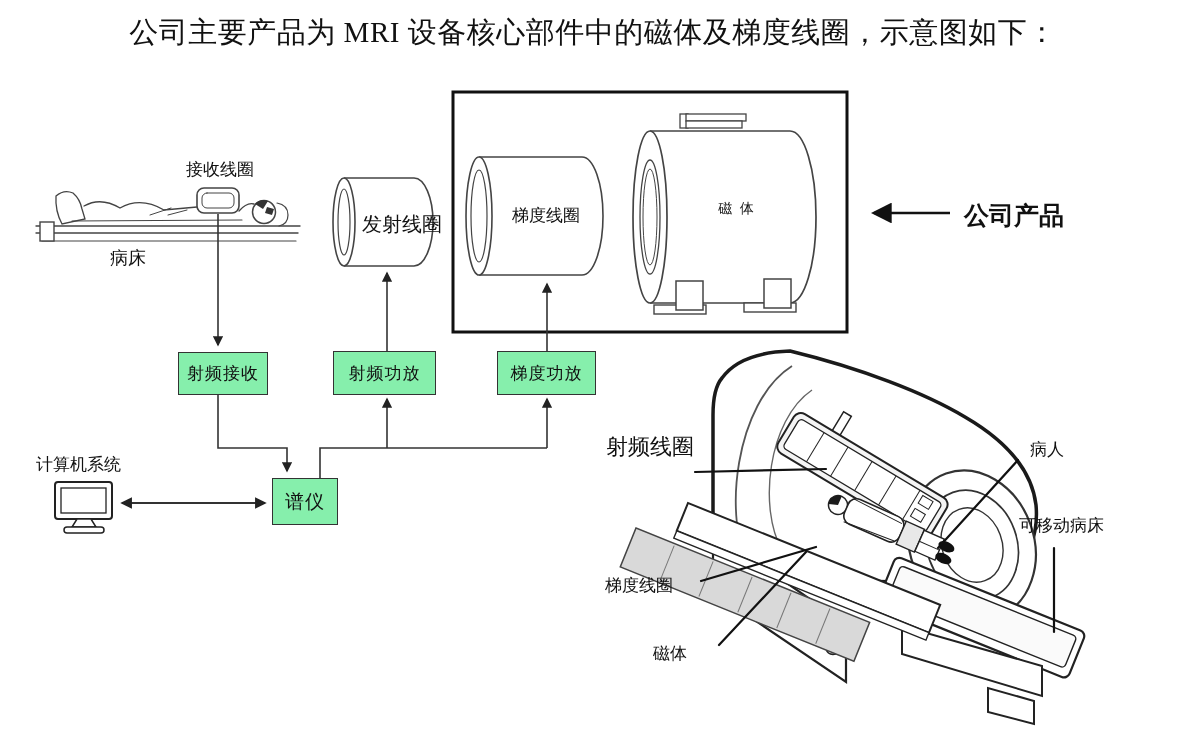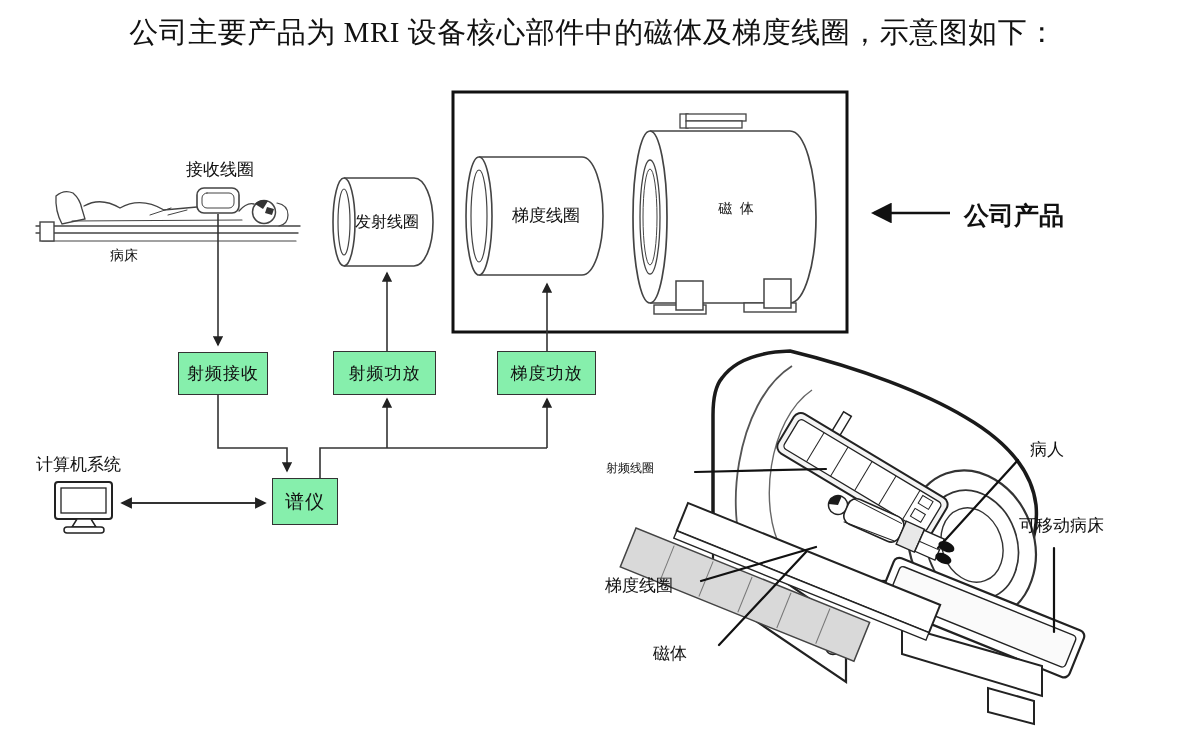--- a/index.html
+++ b/index.html
@@ -171,41 +171,41 @@
         <line x1="1054" y1="548" x2="1054" y2="632"></line>
         <line x1="701" y1="581" x2="816" y2="547"></line>
         <line x1="719" y1="645" x2="806" y2="552"></line>
       </g>
     </g>
   </svg>
 
   <div class="lbl page-title">公司主要产品为 MRI 设备核心部件中的磁体及梯度线圈，示意图如下：</div>
 
   <div class="lbl" style="left:186px;top:160px;font-size:17px;">接收线圈</div>
-  <div class="lbl" style="left:110px;top:248px;font-size:14px;">病床</div>
-
-  <div class="lbl center" style="left:350px;top:213px;width:74px;font-size:16px;">发射线圈</div>
+  <div class="lbl" style="left:110px;top:248px;font-size:18px;">病床</div>
+
+  <div class="lbl center" style="left:350px;top:213px;width:74px;font-size:20px;padding-left:12px;">发射线圈</div>
   <div class="lbl center" style="left:507px;top:206px;width:78px;font-size:17px;">梯度线圈</div>
   <div class="lbl center" style="left:698px;top:201px;width:78px;font-size:14px;letter-spacing:2px;">磁 体</div>
 
   <div class="fbox" style="left:178px;top:352px;width:88px;height:41px;">
     <span>射频接收</span>
   </div>
   <div class="fbox" style="left:333px;top:351px;width:101px;height:42px;">
     <span>射频功放</span>
   </div>
   <div class="fbox" style="left:497px;top:351px;width:97px;height:42px;">
     <span>梯度功放</span>
   </div>
   <div class="fbox" style="left:272px;top:478px;width:64px;height:45px;font-size:19px;">
     <span>谱仪</span>
   </div>
 
   <div class="lbl" style="left:36px;top:455px;font-size:17px;">计算机系统</div>
   <div class="lbl bold" style="left:964px;top:202px;font-size:25px;">公司产品</div>
 
-  <div class="lbl" style="left:606px;top:462px;font-size:12px;">射频线圈</div>
+  <div class="lbl" style="left:606px;top:434px;font-size:22px;">射频线圈</div>
   <div class="lbl" style="left:1030px;top:440px;font-size:17px;">病人</div>
   <div class="lbl" style="left:1019px;top:516px;font-size:17px;">可移动病床</div>
   <div class="lbl" style="left:605px;top:576px;font-size:17px;">梯度线圈</div>
   <div class="lbl" style="left:653px;top:644px;font-size:17px;">磁体</div>
 
 </div>
 
 </body></html>

